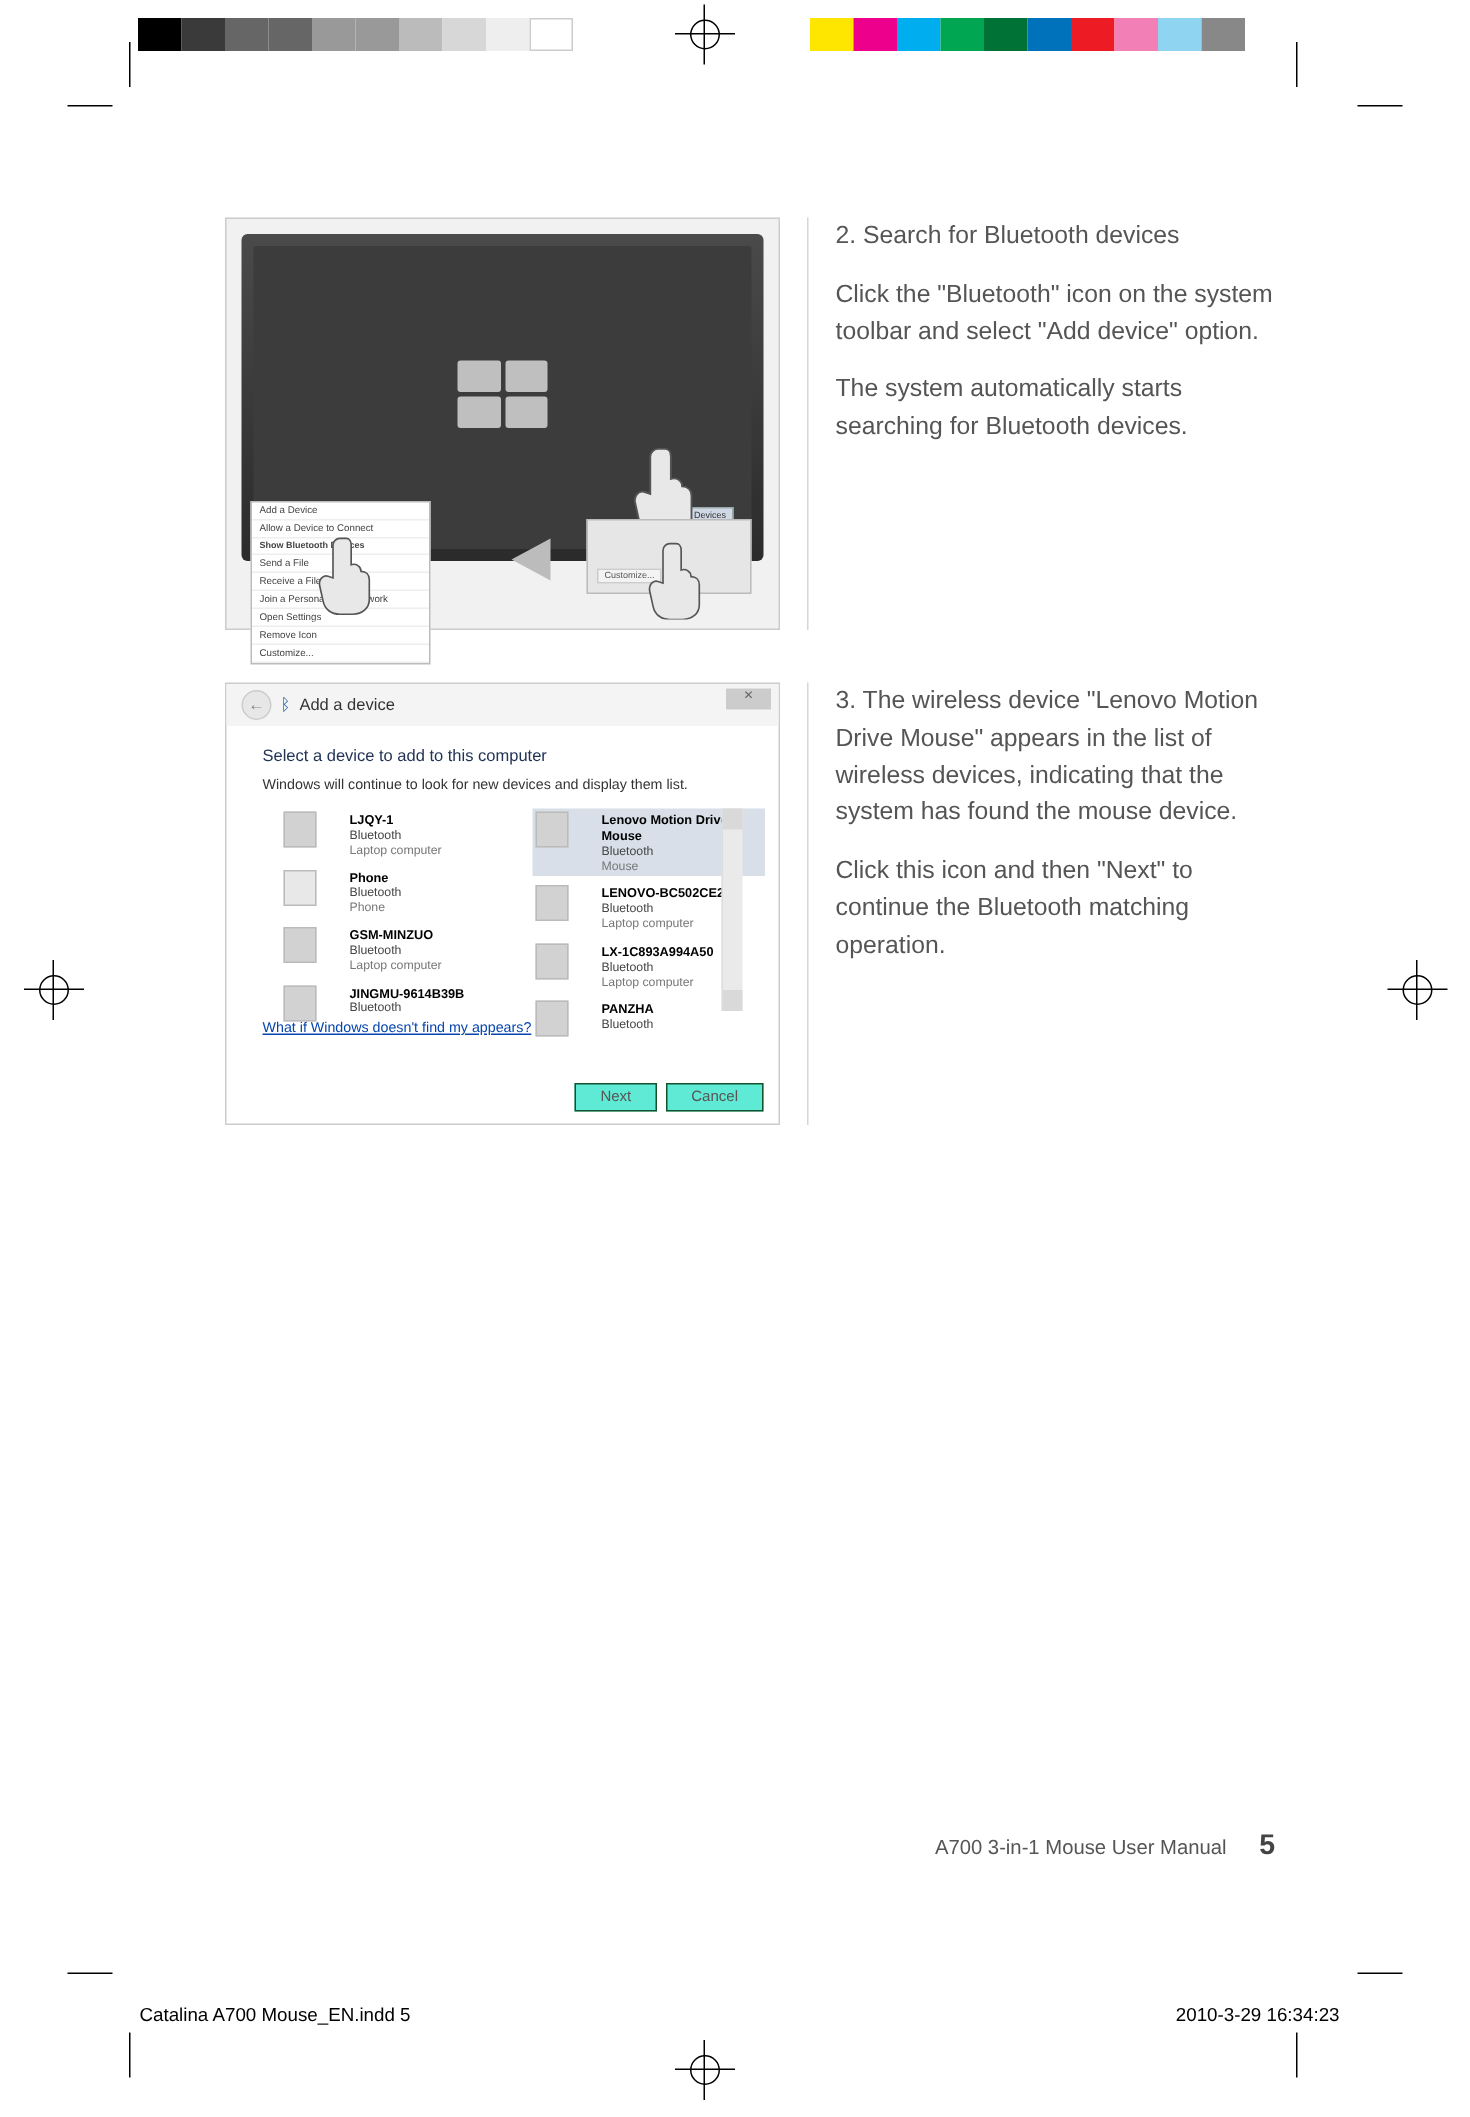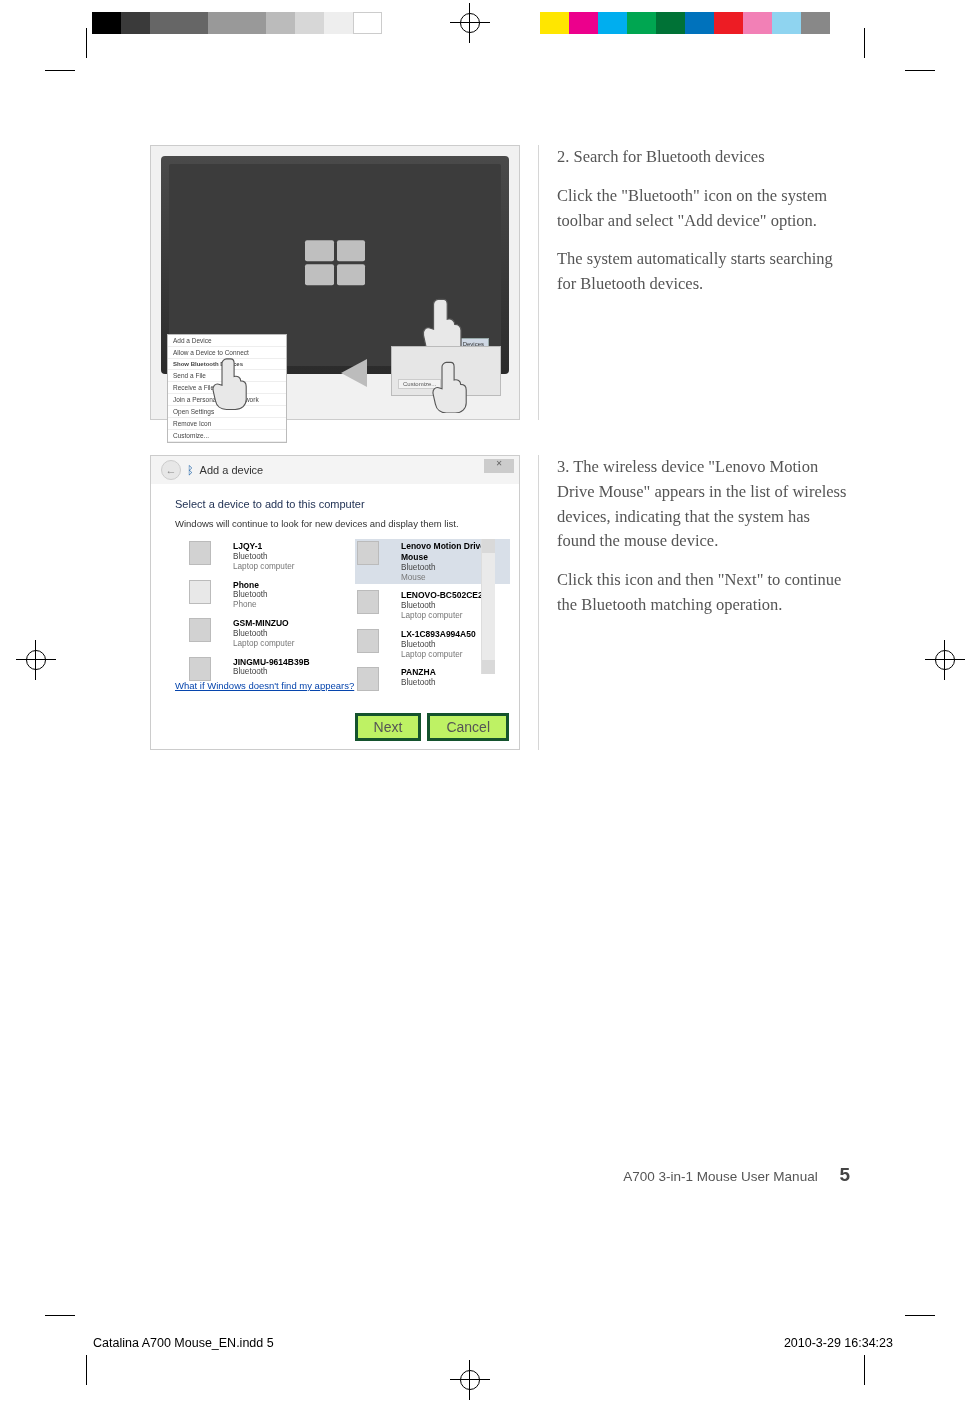--- a/index.html
+++ b/index.html
@@ -58,21 +58,21 @@
     width: 1px;
     background: #d6d6d6;
     flex-shrink: 0;
   }
   .desc {
     flex: 1;
     font-size: 16.5px;
     line-height: 1.5;
     color: #555;
   }
-  .desc p { margin-bottom: 14px; font-family: Liberation Serif, serif; }
+  .desc p { margin-bottom: 14px; }
 
   
   .thumb1 { height: 275px; }
   .desk {
     position:absolute; left:10px; top:10px; right:10px; bottom:45px;
     background: linear-gradient(#4a4a4a,#2b2b2b);
     border-radius:4px;
     overflow:hidden;
   }
   .desk .inner { position:absolute; left:8px; top:8px; right:8px; bottom:8px; background:#3c3c3c; border-radius:2px; }
@@ -124,26 +124,26 @@
   .dev-ic { width:22px; height:24px; background:#d2d2d2; border:1px solid #bbb; flex-shrink:0; }
   .dev-ic.phone { background:#e8e8e8; }
   .dev-txt { font-size:8.2px; color:#444; line-height:1.2;margin-left:16px; }
   .dev-txt b { color:#000; font-size:8.5px; }
   .dev-txt .m { color:#777; }
   .scroll { position:absolute; right:0; top:0; width:14px; height:135px; background:#eaeaea; border-left:1px solid #ddd; }
   .scroll::before { content:""; position:absolute; top:0; left:0; right:0; height:14px; background:#d9d9d9; }
   .scroll::after  { content:""; position:absolute; bottom:0; left:0; right:0; height:14px; background:#d9d9d9; }
   .t2-link { color:#0645ad; font-size:9.5px; text-decoration:underline; margin-top:6px; display:inline-block; }
   .t2-btns { position:absolute; right:10px; bottom:8px; display:flex; gap:6px; }
-  .btn { font-size:14px; padding:3px 16px; background:#bef264; border:3px solid #14532d; }
+  .btn { font-size:10px; padding:3px 16px; background:#5eead4; border:1px solid #14532d; }
   .back-btn { width:20px; height:20px; border-radius:50%; background:#e7e7e7; border:1px solid #ccc; display:inline-flex; align-items:center; justify-content:center; font-size:11px; color:#888;}
 
   
   .footer-manual {
-    position:absolute; left:150px; width:700px; top:1164px;
+    position:absolute; left:150px; width:700px; top:1220px;
     text-align:right; font-size:13.5px; color:#555;
   }
   .footer-manual .pg { font-size:19px; font-weight:bold; color:#444; margin-left:18px; }
   .footer-indd {
     position:absolute; left:93px; width:800px; top:1336px;
     display:flex; justify-content:space-between;
     font-family: Liberation Sans, sans-serif; font-size:12.5px; color:#000;
   }
 </style>
 </head>

